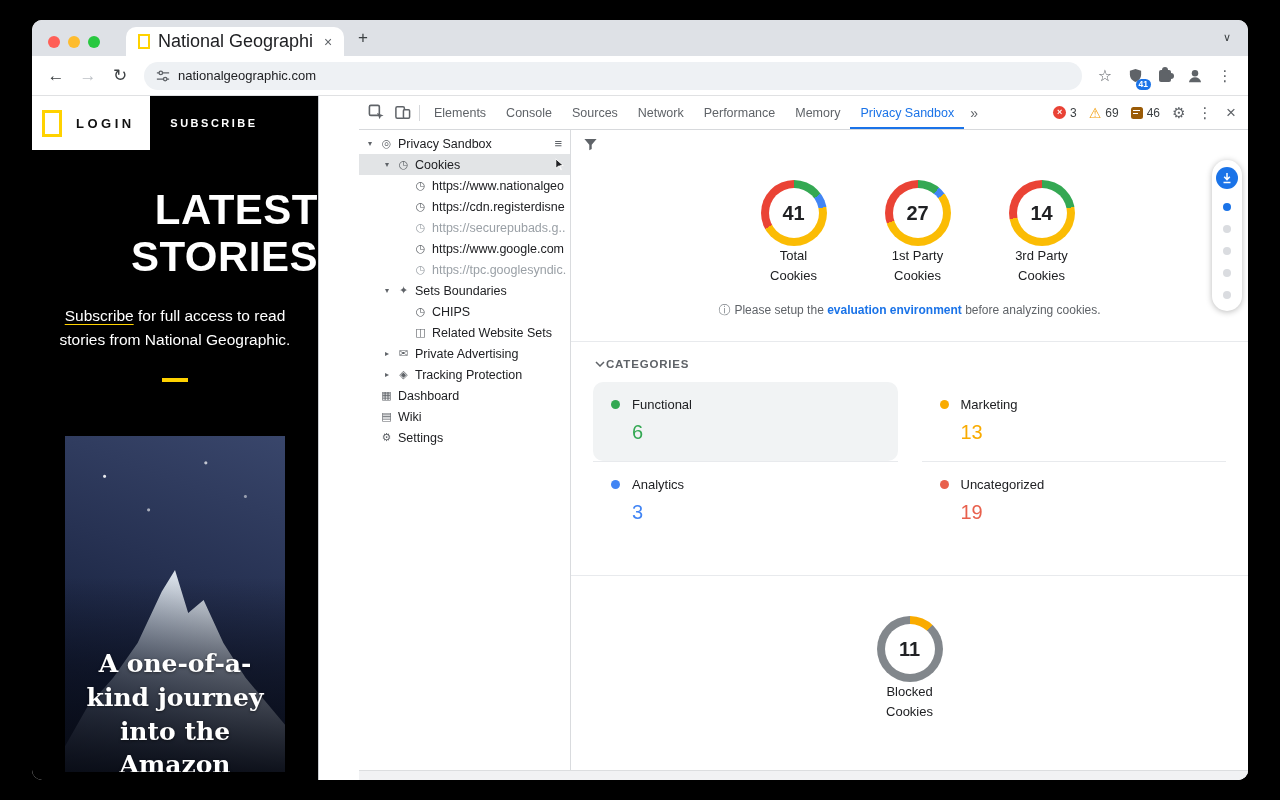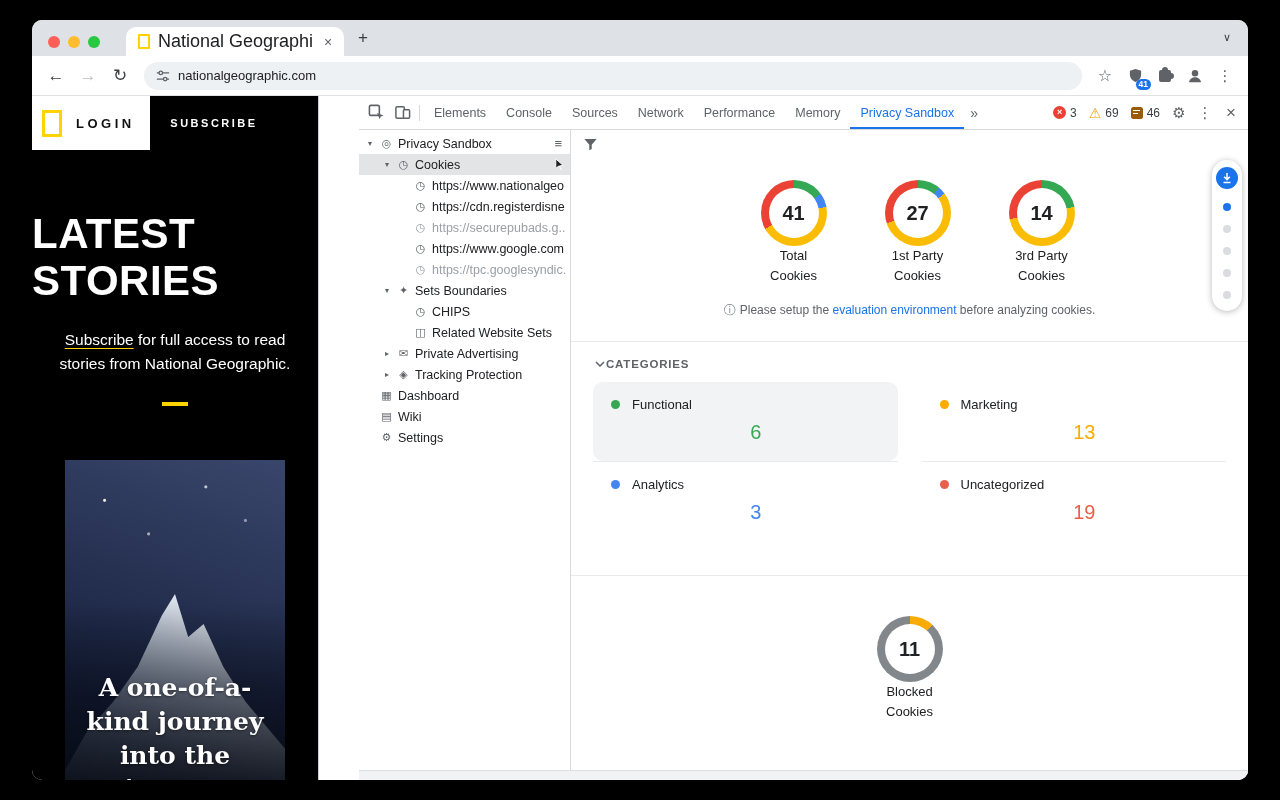--- a/index.html
+++ b/index.html
@@ -34,21 +34,21 @@
   .content { position:absolute; top:76px; left:0; right:0; bottom:0; display:flex; }
 
   
   .site { width:286px; flex-shrink:0; background:#000; overflow:hidden; }
   .site-header { height:54px; display:flex; align-items:stretch; background:#000; }
   .sh-white { flex:1; background:#fff; display:flex; align-items:center; gap:14px; padding-left:10px; }
   .ng-logo { width:20px; height:27px; border:3px solid #ffd200; }
   .login { font-size:13px; font-weight:700; letter-spacing:3.5px; color:#111; }
   .subscribe { width:128px; background:#000; color:#fff; display:flex; align-items:center; justify-content:center; font-size:11px; font-weight:700; letter-spacing:2.5px; }
   .sh-gap { width:40px; background:#000; }
-  .headline { margin-top:60px; text-align:left; color:#fff; font-size:42px; font-weight:800; line-height:1.12; letter-spacing:.5px; }
+  .headline { margin-top:36px; text-align:right; color:#fff; font-size:42px; font-weight:800; line-height:1.12; letter-spacing:.5px; }
   .promo { margin-top:24px; padding:0 14px; text-align:center; color:#fff; font-size:15.5px; line-height:1.55; }
   .promo-link { text-decoration:underline; text-decoration-color:#ffd200; text-underline-offset:3px; cursor:pointer; }
   .gold-bar { width:26px; height:4px; background:#ffd200; margin:26px auto 0; }
   .hero { position:relative; width:220px; height:336px; margin:54px auto 0; overflow:hidden;
     background:
       radial-gradient(circle 1px at 18% 12%, rgba(255,255,255,.9) 0 1px, transparent 2px),
       radial-gradient(circle 1px at 64% 8%, rgba(255,255,255,.7) 0 1px, transparent 2px),
       radial-gradient(circle 1px at 38% 22%, rgba(255,255,255,.6) 0 1px, transparent 2px),
       radial-gradient(circle 1px at 82% 18%, rgba(255,255,255,.5) 0 1px, transparent 2px),
       linear-gradient(200deg,#39466b 0%,#273253 40%,#16203c 75%,#10182e 100%); }
@@ -92,25 +92,25 @@
   .dt-main { flex:1; position:relative; min-width:0; overflow:hidden; background:#fff; }
   .filter-ico { position:absolute; left:12px; top:7px; }
   .donut-row { display:flex; justify-content:center; gap:24px; padding-left:16px; margin-top:50px; }
   .donut-block { width:100px; text-align:center; }
   .ring { width:66px; height:66px; border-radius:50%; margin:0 auto; position:relative; background:#ddd; }
   .hole { position:absolute; inset:8px; background:#fff; border-radius:50%; display:flex; align-items:center; justify-content:center; }
   .donut-num { font-size:20px; font-weight:600; color:#202124; }
   .donut-label { font-size:13px; font-weight:500; color:#202124; line-height:1.55; }
   .note-row { margin-top:16px; text-align:center; font-size:12px; color:#5f6368; }
   .note-row .info-ico { font-size:12px; color:#80868b; margin-right:4px; }
-  .note-link { color:#1a73e8; cursor:pointer; }
+  .note-link { color:#1a73e8; cursor:pointer;font-weight:bold; }
   .cat-section { margin-top:22px; border-top:1px solid #e8eaed; }
   .cat-header { display:flex; align-items:center; gap:1px; padding:16px 0 12px 24px; color:#5f6368; }
   .cat-header-label { font-size:11.5px; font-weight:700; letter-spacing:.8px; }
-  .cat-grid { display:grid; grid-template-columns:1fr 1fr; column-gap:24px; padding:0 22px;text-align:center; }
+  .cat-grid { display:grid; grid-template-columns:1fr 1fr; column-gap:24px; padding:0 22px; }
   .cat-cell { border-bottom:1px solid #e8eaed; }
   .cat-cell.noline { border-bottom:none; }
   .cat-card { padding:15px 18px 17px; border-radius:10px; }
   .cat-card.highlight { background:#f1f3f4; }
   .cat-name-row { display:flex; align-items:center; gap:12px; }
   .cat-dot { width:9px; height:9px; border-radius:50%; flex-shrink:0; }
   .cat-name { font-size:13px; font-weight:500; color:#202124; }
   .cat-value { font-size:20px; margin:9px 0 0 21px; }
   .big-divider { margin-top:34px; border-top:1px solid #e8eaed; }
   .blocked-wrap { margin-top:40px; display:flex; justify-content:center; }

